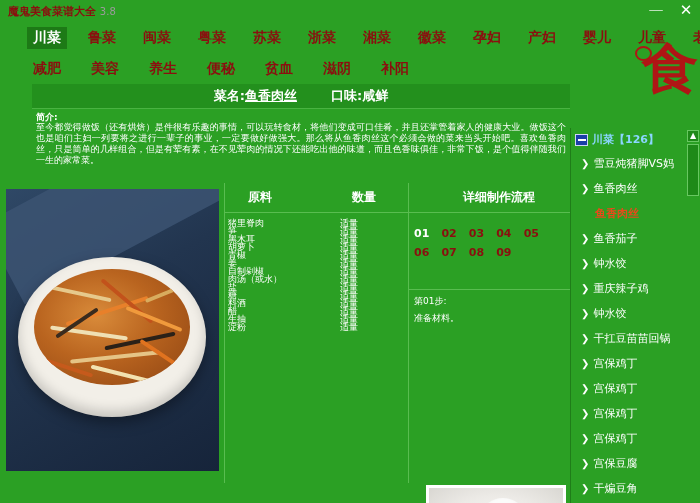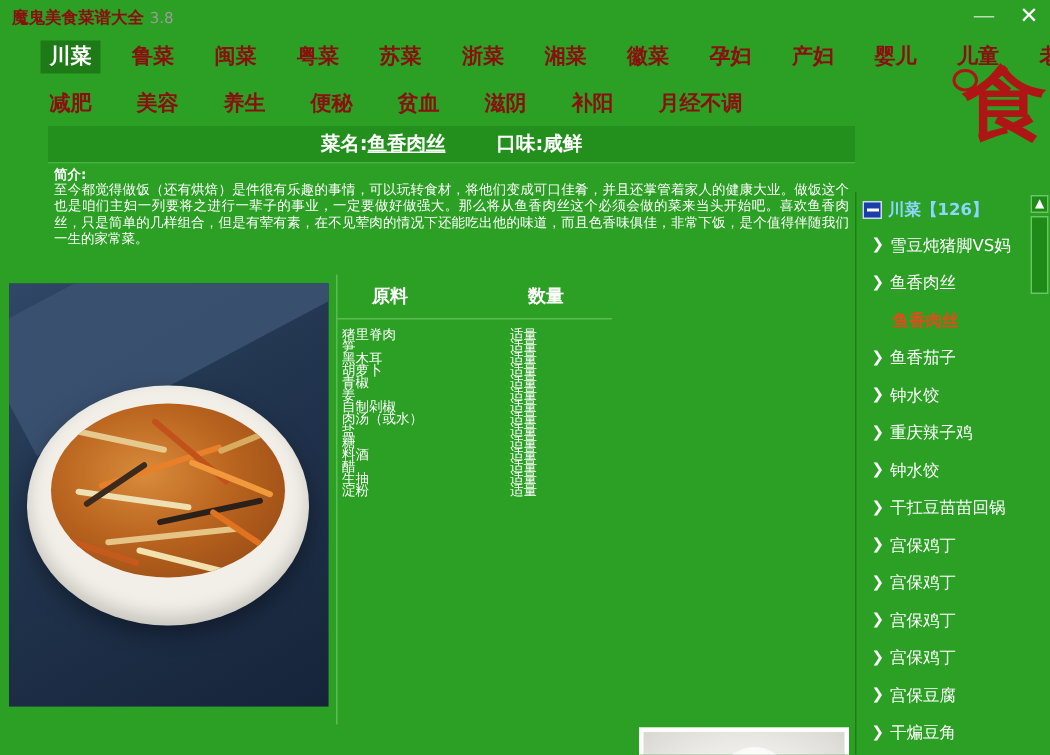--- a/index.html
+++ b/index.html
@@ -206,21 +206,20 @@
       <div class="tab">老人</div>
     </div>
     <div class="tabrow r2">
       <div class="tab">减肥</div>
       <div class="tab">美容</div>
       <div class="tab">养生</div>
       <div class="tab">便秘</div>
       <div class="tab">贫血</div>
       <div class="tab">滋阴</div>
       <div class="tab">补阳</div>
-      <div class="tab">月经不调</div>
     </div>
     <div class="logo-stamp">
       <div class="logo-ring"></div>
       <div class="logo-char">食</div>
     </div>
   </div>
 
   <div class="content">
 
     <div class="dishbar">
@@ -320,20 +319,40 @@
             <span class="ing-name">生抽</span>
             <span class="ing-qty">适量</span>
           </div>
           <div class="ing-row">
             <span class="ing-name">淀粉</span>
             <span class="ing-qty">适量</span>
           </div>
         </div>
       </div>
 
+      <div class="table-zone2">
+        <div class="vline"></div>
+        <div class="thead">
+          <div class="th col-step">详细制作流程</div>
+        </div>
+        <div class="step-nums">
+          <span class="stepnum active">01</span>
+          <span class="stepnum">02</span>
+          <span class="stepnum">03</span>
+          <span class="stepnum">04</span>
+          <span class="stepnum">05</span>
+          <span class="stepnum">06</span>
+          <span class="stepnum">07</span>
+          <span class="stepnum">08</span>
+          <span class="stepnum">09</span>
+        </div>
+        <div class="step-sep"></div>
+        <div class="step-text">第01步:</div>
+        <div class="step-text">准备材料。</div>
+      </div>
 
       <div class="photo-step">
         <div class="plate"></div>
 
         <div class="p-bowl"></div>
       </div>
 
     </div>
   </div>
 

